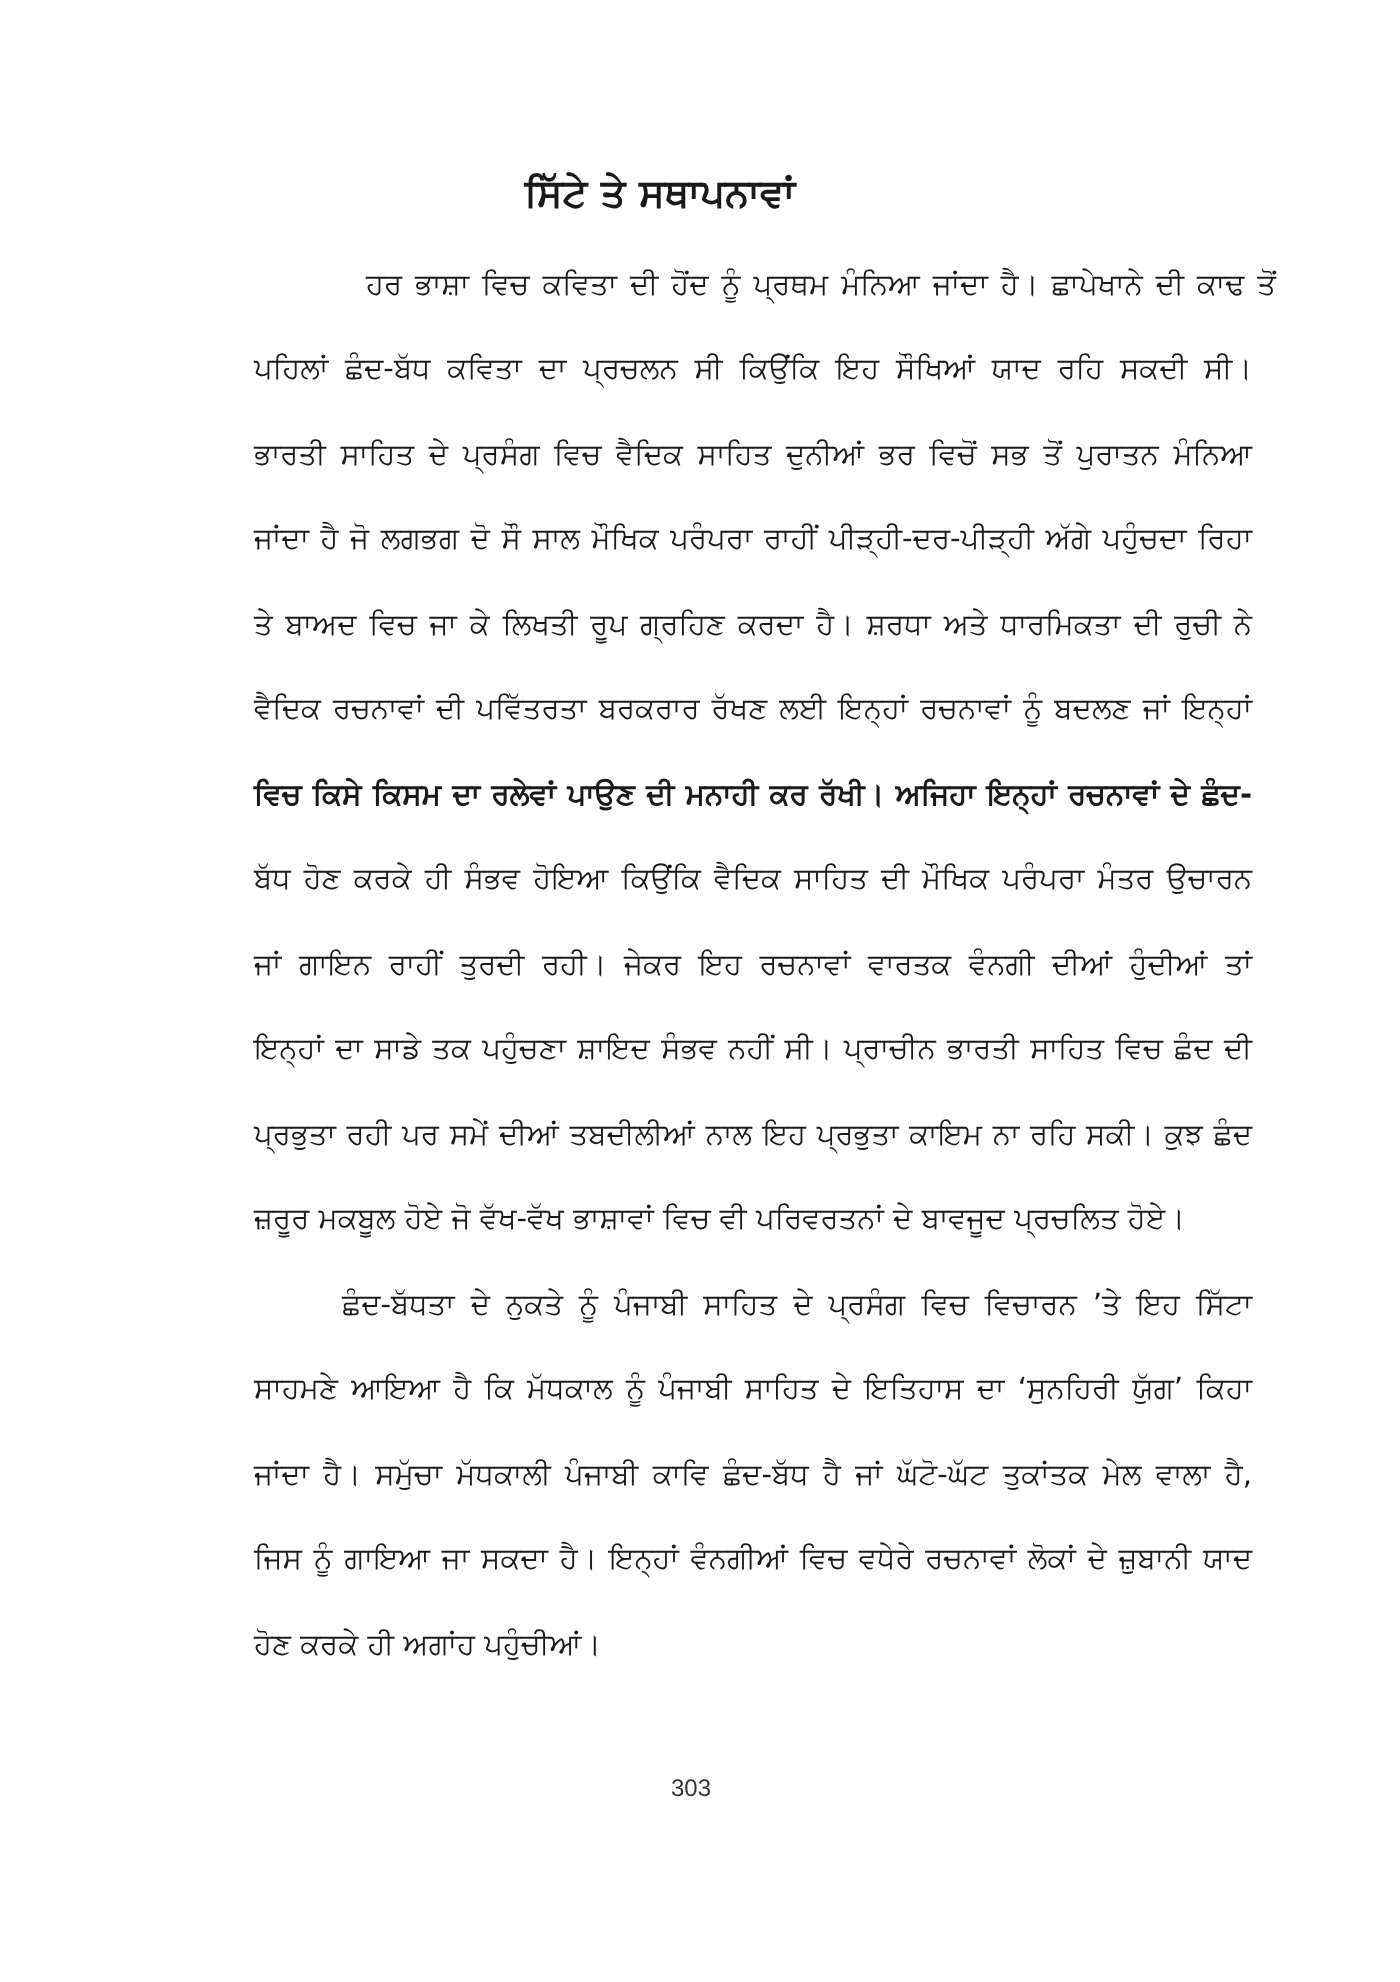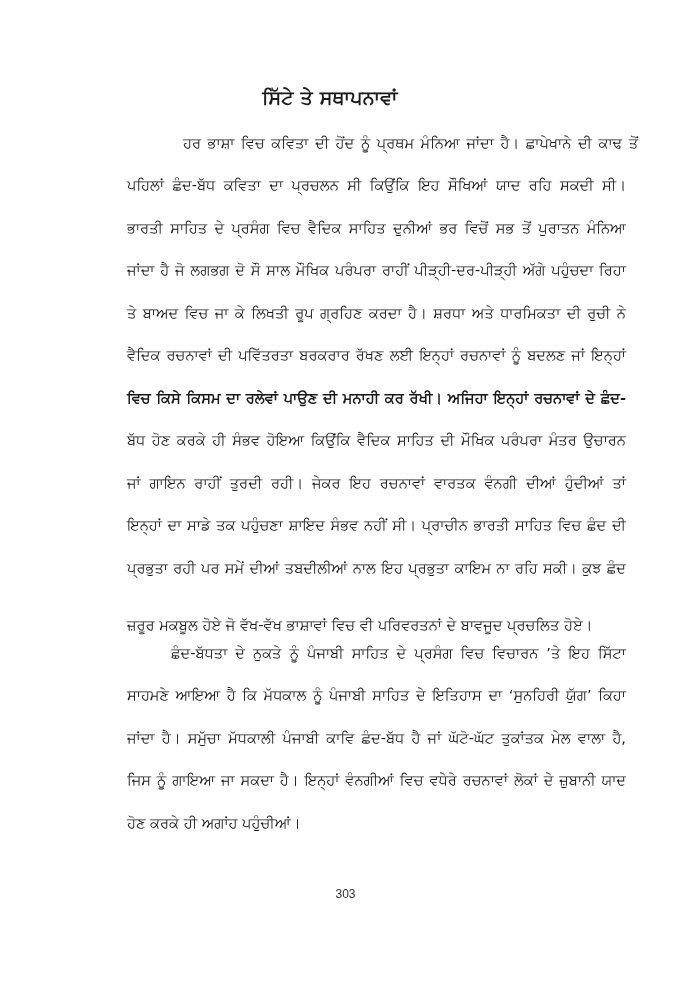--- a/index.html
+++ b/index.html
@@ -71,21 +71,21 @@
   <div class="line" style="top:175px;">ਪਹਿਲਾਂ ਛੰਦ-ਬੱਧ ਕਵਿਤਾ ਦਾ ਪ੍ਰਚਲਨ ਸੀ ਕਿਉਂਕਿ ਇਹ ਸੌਖਿਆਂ ਯਾਦ ਰਹਿ ਸਕਦੀ ਸੀ।</div>
   <div class="line" style="top:218px;">ਭਾਰਤੀ ਸਾਹਿਤ ਦੇ ਪ੍ਰਸੰਗ ਵਿਚ ਵੈਦਿਕ ਸਾਹਿਤ ਦੁਨੀਆਂ ਭਰ ਵਿਚੋਂ ਸਭ ਤੋਂ ਪੁਰਾਤਨ ਮੰਨਿਆ</div>
   <div class="line" style="top:260px;">ਜਾਂਦਾ ਹੈ ਜੋ ਲਗਭਗ ਦੋ ਸੌ ਸਾਲ ਮੌਖਿਕ ਪਰੰਪਰਾ ਰਾਹੀਂ ਪੀੜ੍ਹੀ-ਦਰ-ਪੀੜ੍ਹੀ ਅੱਗੇ ਪਹੁੰਚਦਾ ਰਿਹਾ</div>
   <div class="line" style="top:303px;">ਤੇ ਬਾਅਦ ਵਿਚ ਜਾ ਕੇ ਲਿਖਤੀ ਰੂਪ ਗ੍ਰਹਿਣ ਕਰਦਾ ਹੈ। ਸ਼ਰਧਾ ਅਤੇ ਧਾਰਮਿਕਤਾ ਦੀ ਰੁਚੀ ਨੇ</div>
   <div class="line" style="top:345px;">ਵੈਦਿਕ ਰਚਨਾਵਾਂ ਦੀ ਪਵਿੱਤਰਤਾ ਬਰਕਰਾਰ ਰੱਖਣ ਲਈ ਇਨ੍ਹਾਂ ਰਚਨਾਵਾਂ ਨੂੰ ਬਦਲਣ ਜਾਂ ਇਨ੍ਹਾਂ</div>
   <div class="line" style="top:388px;font-weight:bold;">ਵਿਚ ਕਿਸੇ ਕਿਸਮ ਦਾ ਰਲੇਵਾਂ ਪਾਉਣ ਦੀ ਮਨਾਹੀ ਕਰ ਰੱਖੀ। ਅਜਿਹਾ ਇਨ੍ਹਾਂ ਰਚਨਾਵਾਂ ਦੇ ਛੰਦ-</div>
   <div class="line" style="top:430px;">ਬੱਧ ਹੋਣ ਕਰਕੇ ਹੀ ਸੰਭਵ ਹੋਇਆ ਕਿਉਂਕਿ ਵੈਦਿਕ ਸਾਹਿਤ ਦੀ ਮੌਖਿਕ ਪਰੰਪਰਾ ਮੰਤਰ ਉਚਾਰਨ</div>
   <div class="line" style="top:473px;">ਜਾਂ ਗਾਇਨ ਰਾਹੀਂ ਤੁਰਦੀ ਰਹੀ। ਜੇਕਰ ਇਹ ਰਚਨਾਵਾਂ ਵਾਰਤਕ ਵੰਨਗੀ ਦੀਆਂ ਹੁੰਦੀਆਂ ਤਾਂ</div>
   <div class="line" style="top:515px;">ਇਨ੍ਹਾਂ ਦਾ ਸਾਡੇ ਤਕ ਪਹੁੰਚਣਾ ਸ਼ਾਇਦ ਸੰਭਵ ਨਹੀਂ ਸੀ। ਪ੍ਰਾਚੀਨ ਭਾਰਤੀ ਸਾਹਿਤ ਵਿਚ ਛੰਦ ਦੀ</div>
   <div class="line" style="top:558px;">ਪ੍ਰਭੁਤਾ ਰਹੀ ਪਰ ਸਮੇਂ ਦੀਆਂ ਤਬਦੀਲੀਆਂ ਨਾਲ ਇਹ ਪ੍ਰਭੁਤਾ ਕਾਇਮ ਨਾ ਰਹਿ ਸਕੀ। ਕੁਝ ਛੰਦ</div>
-  <div class="line last" style="top:600px;margin-top:15px;">ਜ਼ਰੂਰ ਮਕਬੂਲ ਹੋਏ ਜੋ ਵੱਖ-ਵੱਖ ਭਾਸ਼ਾਵਾਂ ਵਿਚ ਵੀ ਪਰਿਵਰਤਨਾਂ ਦੇ ਬਾਵਜੂਦ ਪ੍ਰਚਲਿਤ ਹੋਏ।</div>
+  <div class="line last" style="top:600px;">ਜ਼ਰੂਰ ਮਕਬੂਲ ਹੋਏ ਜੋ ਵੱਖ-ਵੱਖ ਭਾਸ਼ਾਵਾਂ ਵਿਚ ਵੀ ਪਰਿਵਰਤਨਾਂ ਦੇ ਬਾਵਜੂਦ ਪ੍ਰਚਲਿਤ ਹੋਏ।</div>
 
   <div class="line indent" style="top:643px;">ਛੰਦ-ਬੱਧਤਾ ਦੇ ਨੁਕਤੇ ਨੂੰ ਪੰਜਾਬੀ ਸਾਹਿਤ ਦੇ ਪ੍ਰਸੰਗ ਵਿਚ ਵਿਚਾਰਨ ’ਤੇ ਇਹ ਸਿੱਟਾ</div>
   <div class="line" style="top:685px;">ਸਾਹਮਣੇ ਆਇਆ ਹੈ ਕਿ ਮੱਧਕਾਲ ਨੂੰ ਪੰਜਾਬੀ ਸਾਹਿਤ ਦੇ ਇਤਿਹਾਸ ਦਾ ‘ਸੁਨਹਿਰੀ ਯੁੱਗ’ ਕਿਹਾ</div>
   <div class="line" style="top:728px;">ਜਾਂਦਾ ਹੈ। ਸਮੁੱਚਾ ਮੱਧਕਾਲੀ ਪੰਜਾਬੀ ਕਾਵਿ ਛੰਦ-ਬੱਧ ਹੈ ਜਾਂ ਘੱਟੋ-ਘੱਟ ਤੁਕਾਂਤਕ ਮੇਲ ਵਾਲਾ ਹੈ,</div>
   <div class="line" style="top:770px;">ਜਿਸ ਨੂੰ ਗਾਇਆ ਜਾ ਸਕਦਾ ਹੈ। ਇਨ੍ਹਾਂ ਵੰਨਗੀਆਂ ਵਿਚ ਵਧੇਰੇ ਰਚਨਾਵਾਂ ਲੋਕਾਂ ਦੇ ਜ਼ੁਬਾਨੀ ਯਾਦ</div>
   <div class="line last" style="top:813px;">ਹੋਣ ਕਰਕੇ ਹੀ ਅਗਾਂਹ ਪਹੁੰਚੀਆਂ।</div>
 
   <div class="page-number">303</div>
 
 </div>

